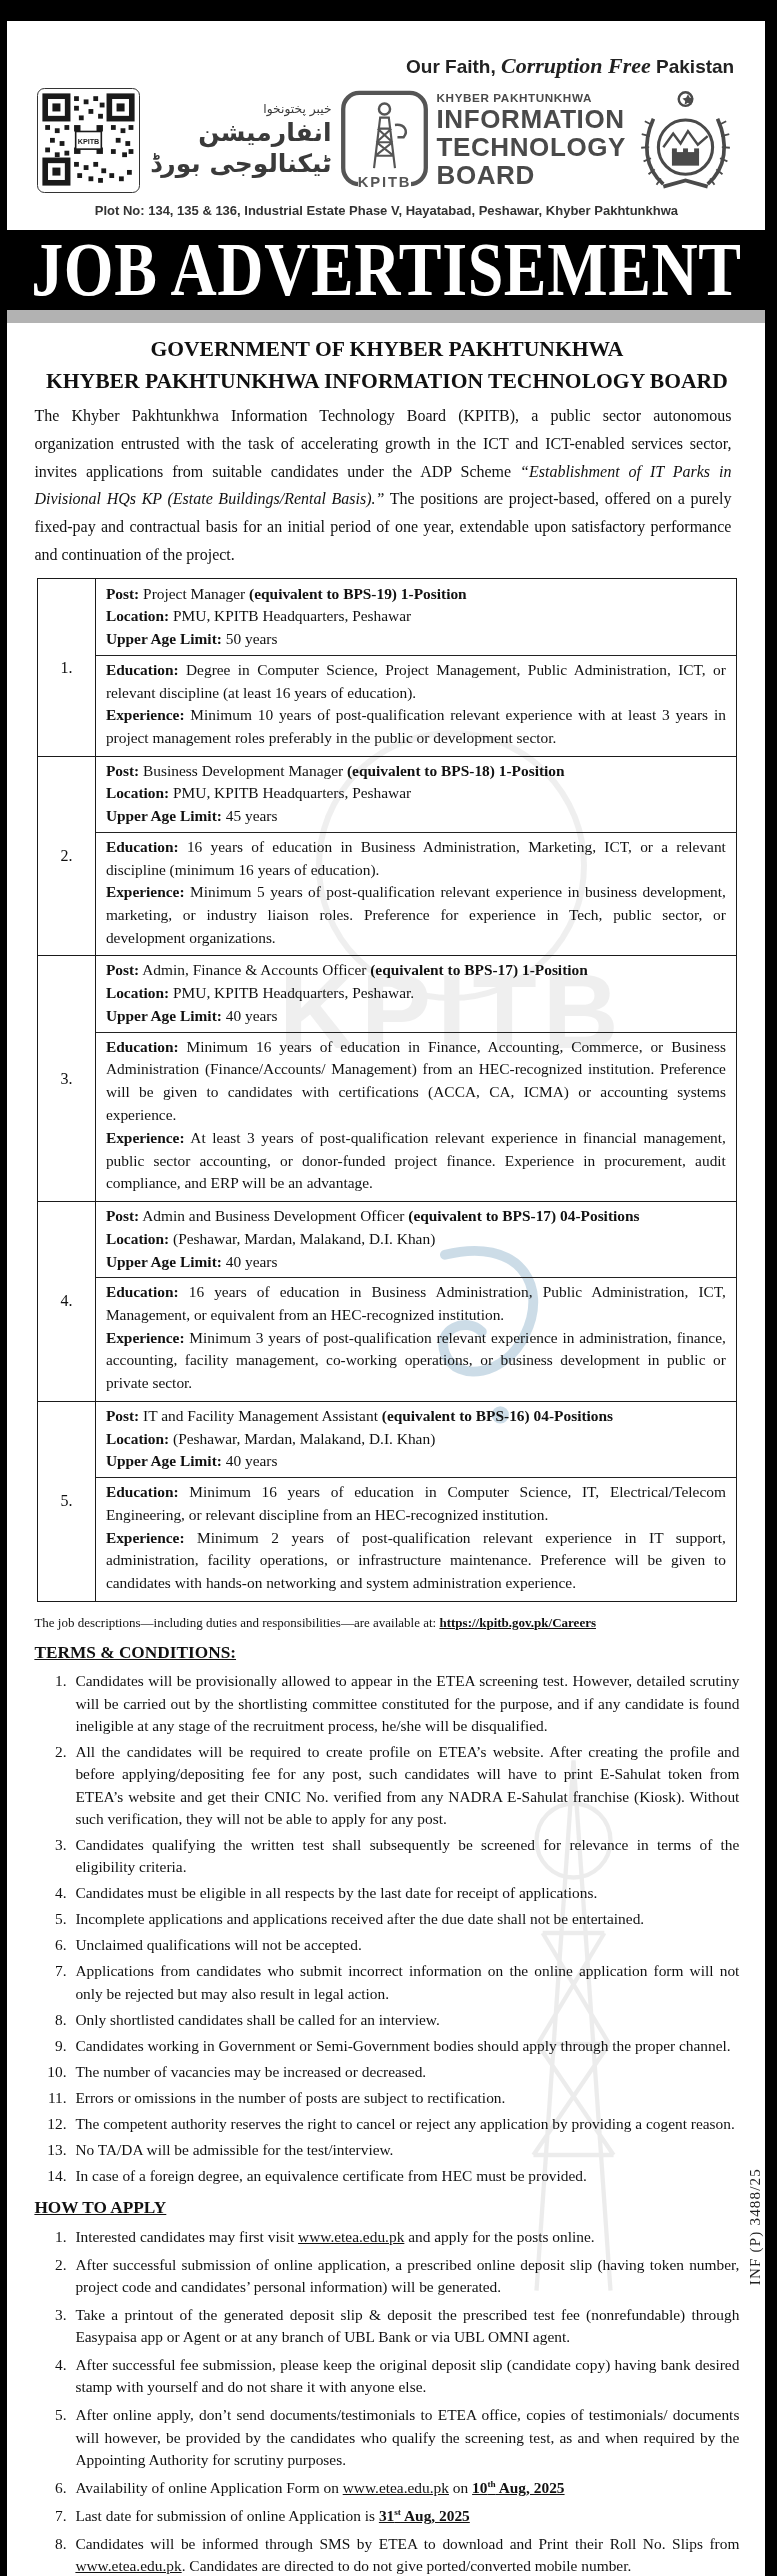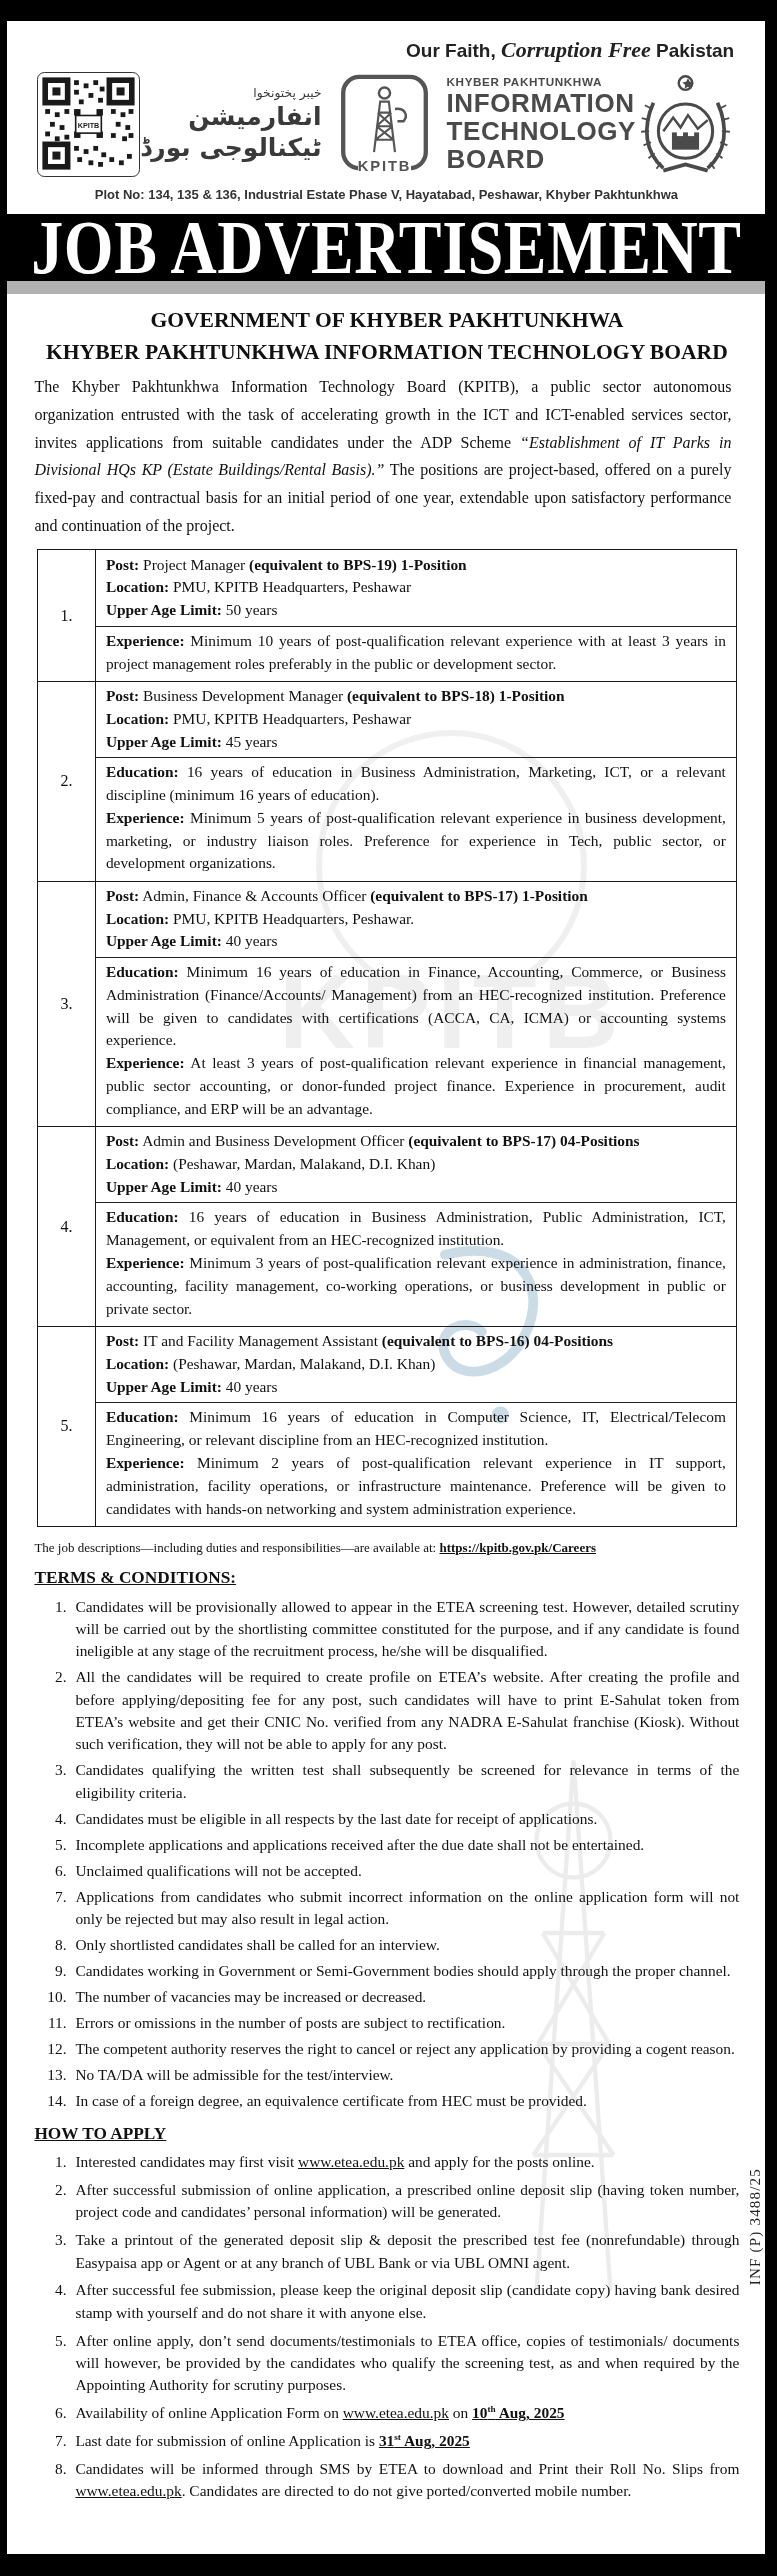--- a/index.html
+++ b/index.html
@@ -2,37 +2,37 @@
 <html style="font-size:10px"><head>
 <meta charset="utf-8">
 <style>
   html,body{margin:0;padding:0;}
   body{background:#000;font-family:"Liberation Serif", serif;color:#111;}
   .page{position:relative;width:777px;min-height:2576px;background:#000;margin:0 auto;}
   .sheet{position:absolute;left:7.4px;top:21px;width:758px;min-height:2533px;background:#fff;overflow:hidden;}
 
   
   .header{position:relative;padding:11px 25px 0 25px;}
-  .tagline{text-align:right;font-size:19px;color:#222;padding-right:6.2px;margin-top:5px;
+  .tagline{text-align:right;font-size:19px;color:#222;padding-right:6.2px;margin-top:21px;
            font-family:"Liberation Sans", sans-serif;font-weight:bold;}
   .tagline .script{font-family:"Liberation Serif", serif;font-style:italic;font-size:22px;font-weight:bold;}
   .header-row{display:flex;align-items:center;justify-content:space-between;margin-top:8.6px;padding:0 5px;}
   .qr-wrap{border:1.9px solid #333;border-radius:7.4px;padding:3.7px;background:#fff;}
-  .center-block{display:flex;align-items:center;gap:16px;}
+  .center-block{display:flex;align-items:center;gap:6px;}
   .urdu{text-align:right;color:#3a3a3a;font-family:"DejaVu Sans", sans-serif;line-height:1.25;direction:rtl;}
   .urdu .u-small{font-size:12.3px;}
   .urdu .u-big{font-size:25px;font-weight:bold;}
   .org-name{font-family:"Liberation Sans", sans-serif;color:#4a4a4a;line-height:1.08;}
   .org-name .small{font-size:11.7px;font-weight:bold;letter-spacing:0.6px;color:#4a4a4a;}
   .org-name .big{font-size:26px;font-weight:bold;letter-spacing:0.6px;}
   .address{margin-top:7.4px;text-align:center;font-family:"Liberation Sans", sans-serif;
            font-weight:bold;color:#333;font-size:13px;line-height:1.6;}
 
   
-  .banner{height:67px;background:#000;display:flex;align-items:center;justify-content:center;margin-top:8.6px;}
+  .banner{height:80px;background:#000;display:flex;align-items:center;justify-content:center;margin-top:8.6px;}
   .banner span{color:#fff;font-weight:bold;font-size:64px;letter-spacing:0.6px;transform:scaleY(1.18);
                font-family:"Liberation Serif", serif;white-space:nowrap;}
   .graybar{height:12.3px;background:#b2b2b2;}
 
   
   .content{position:relative;padding:0 26px 25px 27px;z-index:1;}
   .doc-title{text-align:center;font-weight:bold;font-size:21.6px;line-height:1.5;margin:10px 0 3.7px 0;}
   .intro{font-size:16px;line-height:1.73;text-align:justify;margin:5px 8px 10px 0;}
   .intro .it{font-style:italic;}
 
@@ -221,20 +221,21 @@
 
         <div class="trow">
           <div class="cell-num">1.</div>
           <div class="cell-body">
             <div class="block-top">
               <div class="line"><span class="lbl">Post:</span> <span>Project Manager </span><span class="lbl">(equivalent to BPS-19) 1-Position</span></div>
               <div class="line"><span class="lbl">Location:</span> <span>PMU, KPITB Headquarters, Peshawar</span></div>
               <div class="line"><span class="lbl">Upper Age Limit:</span> <span>50 years</span></div>
             </div>
             <div class="block-bot">
+              <p class="detail"><span class="lbl">Education:</span> <span>Degree in Computer Science, Project Management, Public Administration, ICT, or relevant discipline (at least 16 years of education).</span></p>
               <p class="detail"><span class="lbl">Experience:</span> <span>Minimum 10 years of post-qualification relevant experience with at least 3 years in project management roles preferably in the public or development sector.</span></p>
             </div>
           </div>
         </div>
 
         <div class="trow">
           <div class="cell-num">2.</div>
           <div class="cell-body">
             <div class="block-top">
               <div class="line"><span class="lbl">Post:</span> <span>Business Development Manager </span><span class="lbl">(equivalent to BPS-18) 1-Position</span></div>

